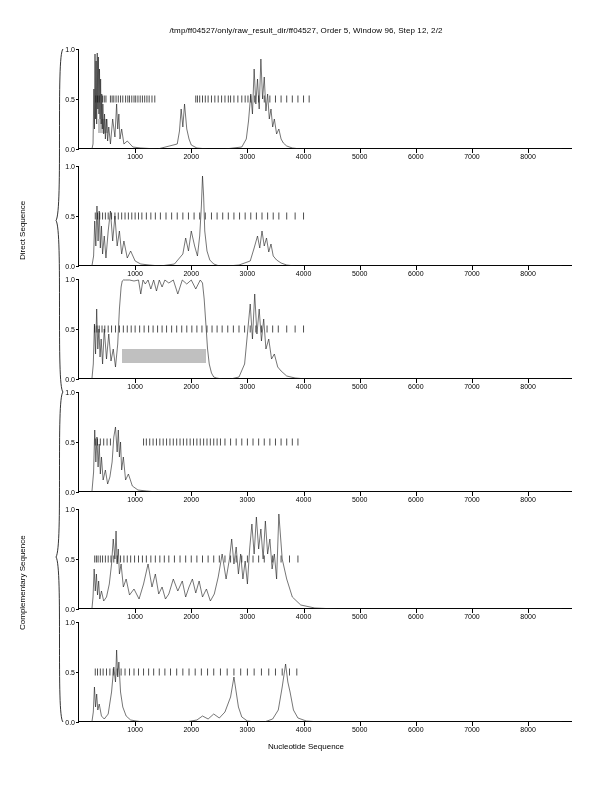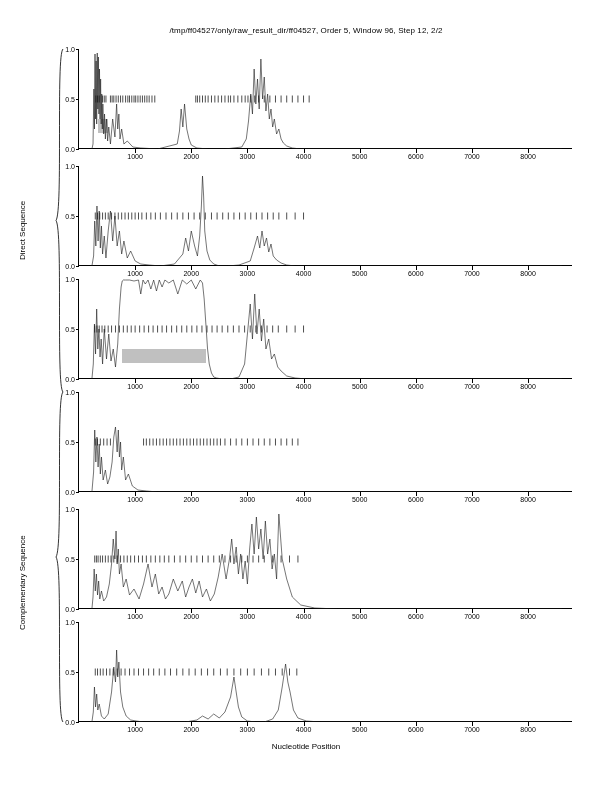--- a/index.html
+++ b/index.html
@@ -557,21 +557,21 @@
         <div class="xtick" style="left: 280.682px;">5000</div>
         <div class="xtickmark" style="left: 336.818px;"></div>
         <div class="xtick" style="left: 336.818px;">6000</div>
         <div class="xtickmark" style="left: 392.955px;"></div>
         <div class="xtick" style="left: 392.955px;">7000</div>
         <div class="xtickmark" style="left: 449.091px;"></div>
         <div class="xtick" style="left: 449.091px;">8000</div>
       </div>
     </div>
 
-  <div class="xlabel">Nucleotide Position</div>
+  <div class="xlabel">Nucleotide Sequence</div>
 
   <div class="ylabel" id="ylab-top" style="left:18px; top:260px;">Direct Sequence</div>
   <div class="ylabel" id="ylab-bot" style="left:18px; top:630px;">Complementary Sequence</div>
 
   <svg id="braces" width="612" height="792" style="position:absolute;left:0;top:0;pointer-events:none;">
       <path d="M 63 49 C 56 55, 63 210.5, 56 220.5 C 63 230.5, 56 386, 63 392" fill="none" stroke="#000" stroke-width="0.8"></path>
       <path d="M 63 392 C 56 398, 63 547, 56 557 C 63 567, 56 716, 63 722" fill="none" stroke="#000" stroke-width="0.8"></path>
     </svg>
 
 </div>

